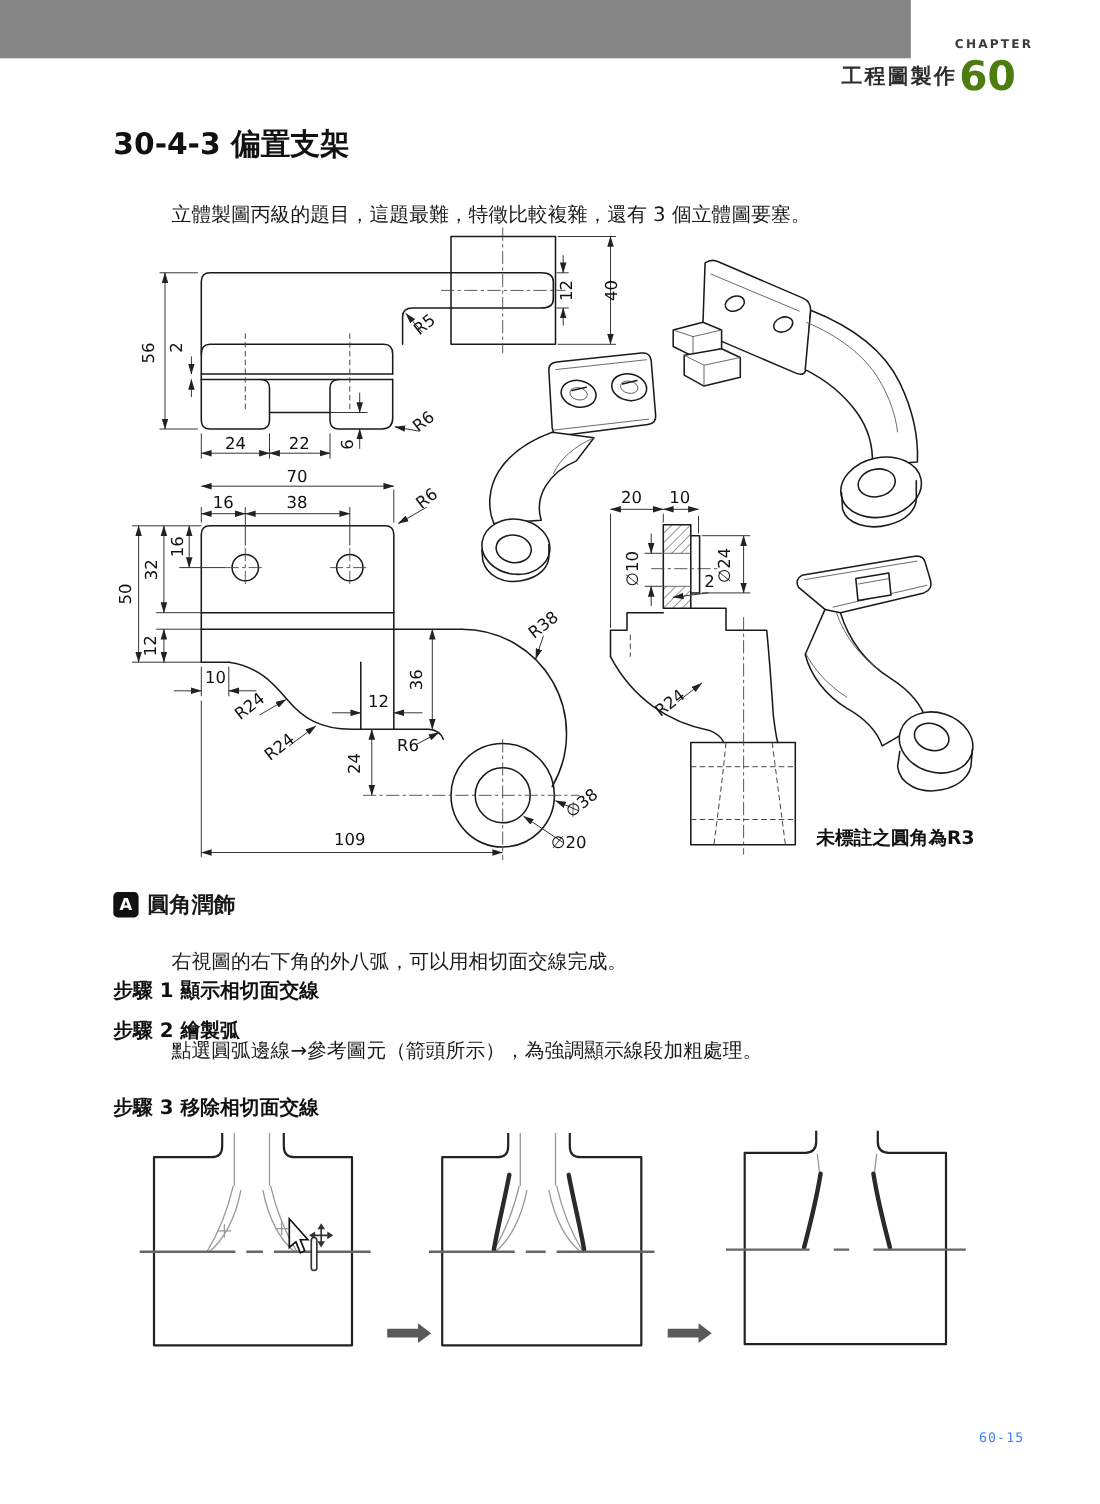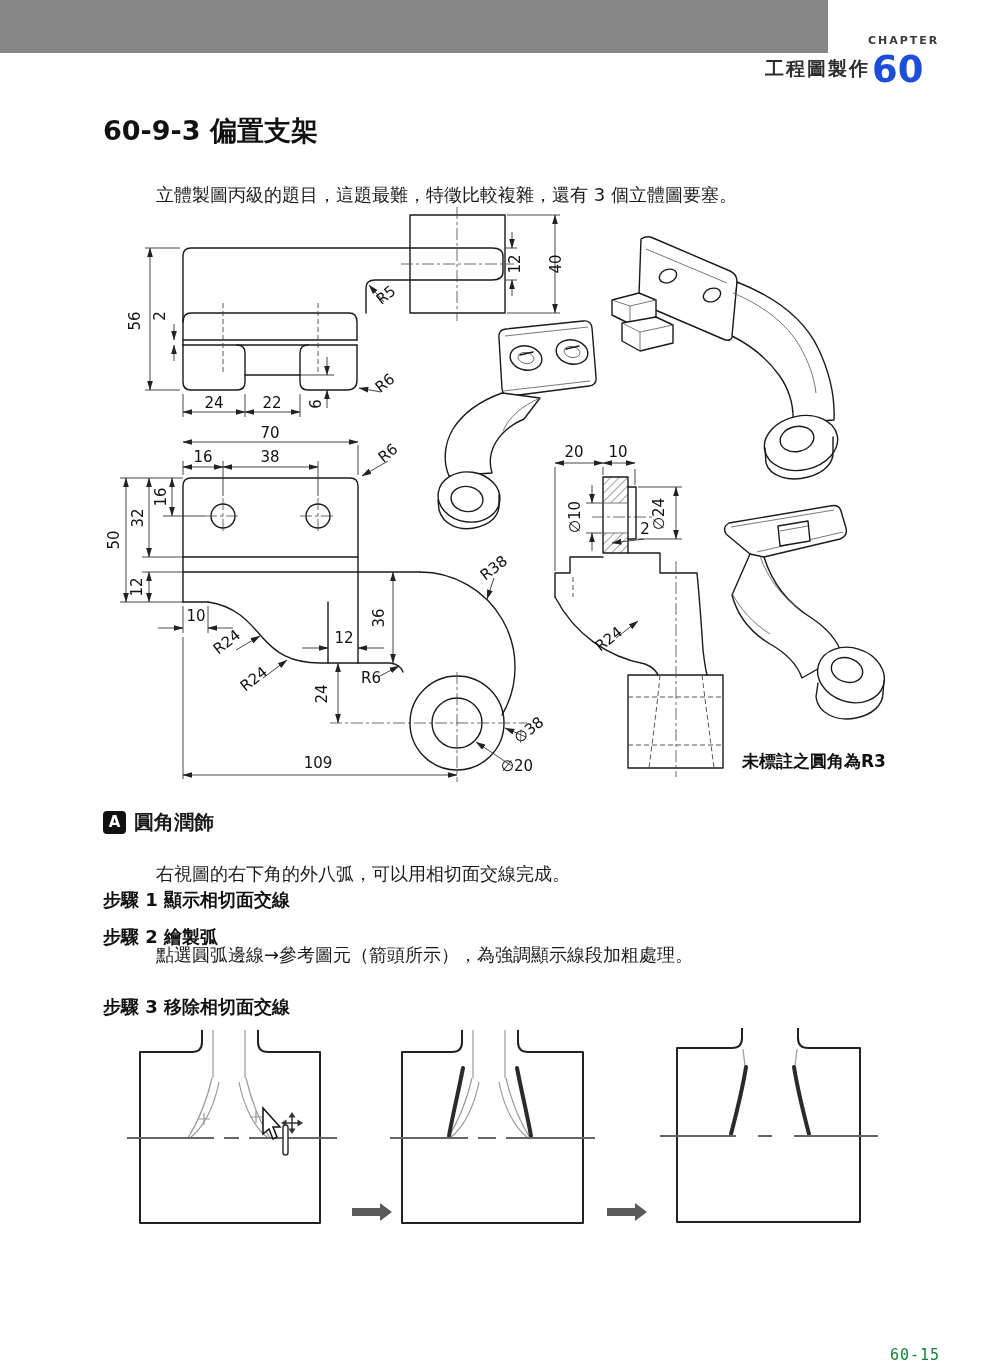--- a/index.html
+++ b/index.html
@@ -2,38 +2,38 @@
 <html><head>
 <meta charset="utf-8">
 <style>
   html,body{margin:0;padding:0;}
   body{width:1000px;height:1367px;position:relative;background:#fff;
        font-family:"DejaVu Sans","Liberation Sans",sans-serif;color:#1a1a1a;}
   .abs{position:absolute;}
   #header-bar{left:0;top:0;width:828px;height:53px;background:#868686;}
   #chapter-label{left:868px;top:34px;font-size:11px;font-weight:bold;color:#3b3b3b;letter-spacing:2px;}
   #chapter-title{left:765px;top:56px;font-size:19px;font-weight:bold;color:#2e2e2e;letter-spacing:2px;}
-  #chapter-number{left:872px;top:48px;font-size:37px;font-weight:bold;color:#1d4ed8;}
+  #chapter-number{left:872px;top:48px;font-size:37px;font-weight:bold;color:#4d7c0f;}
   #page-title{left:103px;top:113px;font-size:27px;font-weight:600;color:#111;margin:0;}
   .body-text{font-size:18px;color:#1a1a1a;margin:11px;white-space:nowrap;}
   #intro{left:145px;top:172px;}
   #cad{left:0;top:205px;}
   #drawing-note{left:742px;top:750px;font-size:17px;font-weight:bold;color:#111;}
   #section-head{left:103px;top:809px;height:24px;}
   #section-badge{display:inline-block;width:23px;height:23px;background:#111;color:#fff;
       border-radius:4px;text-align:center;line-height:23px;font-size:15px;font-weight:bold;vertical-align:middle;}
   #section-heading{font-size:20px;font-weight:bold;margin-left:8px;vertical-align:middle;text-align:right;}
   #section-para{left:145px;top:851px;}
   .step-label{font-size:18px;font-weight:bold;color:#111;margin:0;white-space:nowrap;}
   #step1{left:103px;top:888px;}
   #step2{left:103px;top:925px;}
   #step2-detail{left:145px;top:932px;}
   #step3{left:103px;top:995px;}
   #steps-svg{left:0;top:1022px;}
-  #page-number{left:890px;top:1346px;font-size:15px;color:#15803d;letter-spacing:1px;font-family:"DejaVu Sans Mono","Liberation Mono",monospace;}
+  #page-number{left:890px;top:1300px;font-size:12px;color:#3b82f6;letter-spacing:1px;font-family:"DejaVu Sans Mono","Liberation Mono",monospace;}
   
   .ol{fill:none;stroke:#1a1a1a;stroke-width:1.4;stroke-linejoin:round;stroke-linecap:round;}
   .fw{fill:#fff;stroke:#1a1a1a;stroke-width:1.4;stroke-linejoin:round;}
   .dim{fill:none;stroke:#333;stroke-width:0.9;}
   .cl{fill:none;stroke:#444;stroke-width:0.8;stroke-dasharray:12 3 3 3;}
   .hid{fill:none;stroke:#444;stroke-width:0.9;stroke-dasharray:5 3;}
   .thin{fill:none;stroke:#555;stroke-width:0.8;}
   .dl{font-family:"DejaVu Sans","Liberation Sans",sans-serif;font-size:15px;fill:#111;text-anchor:middle;}
   
   .so{fill:none;stroke:#222;stroke-width:2;stroke-linejoin:round;}
@@ -44,21 +44,21 @@
 </style>
 </head>
 <body>
 
 <div id="header-bar" class="abs">
   <span id="chapter-label" class="abs">CHAPTER</span>
 </div>
 <span id="chapter-title" class="abs">工程圖製作</span>
 <span id="chapter-number" class="abs">60</span>
 
-<h1 id="page-title" class="abs">60-9-3 偏置支架</h1>
+<h1 id="page-title" class="abs">30-4-3 偏置支架</h1>
 <p id="intro" class="abs body-text">立體製圖丙級的題目，這題最難，特徵比較複雜，還有 3 個立體圖要塞。</p>
 
 <svg id="cad" class="abs" width="1000" height="595" viewBox="0 0 1000 595">
   <defs>
     <marker id="ar" viewBox="0 0 10 6" refX="9.5" refY="3" markerWidth="11" markerHeight="7" orient="auto-start-reverse">
       <path d="M0,0 L10,3 L0,6 Z" fill="#222"></path>
     </marker>
     <pattern id="hat" patternUnits="userSpaceOnUse" width="6" height="6" patternTransform="rotate(45)">
       <rect width="6" height="6" fill="#fff"></rect>
       <line x1="0" y1="0" x2="0" y2="6" stroke="#444" stroke-width="1"></line>

